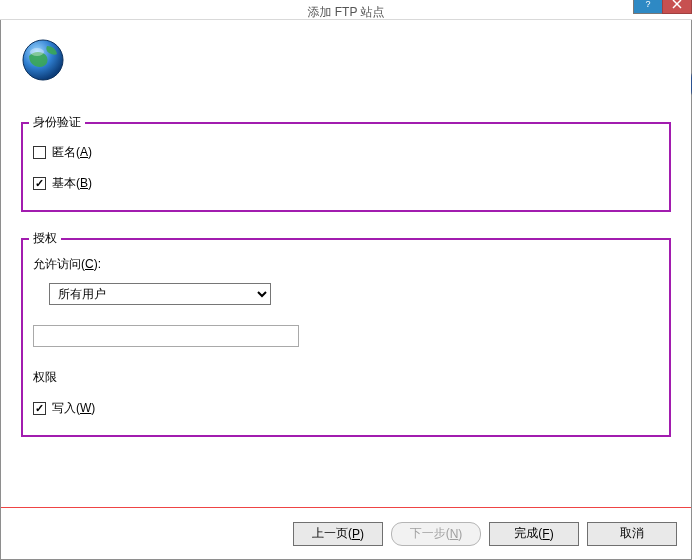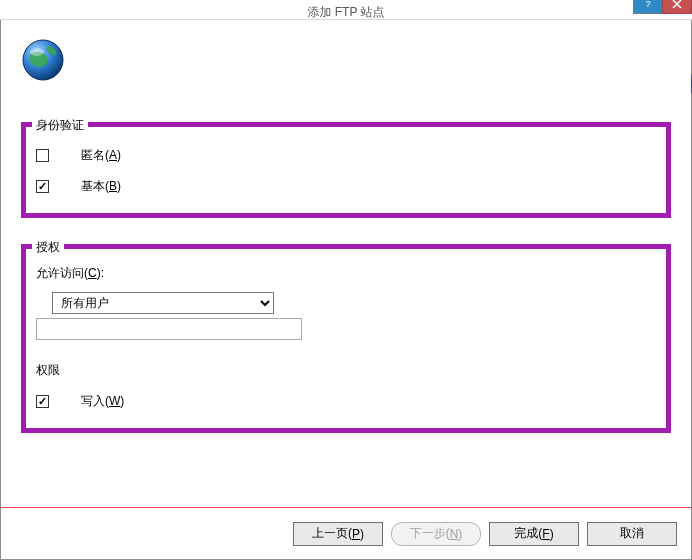--- a/index.html
+++ b/index.html
@@ -63,21 +63,21 @@
       height: 44px;
     }
     .page-heading {
       font-size: 14px;
       font-weight: bold;
     }
     .content-area {
       padding: 4px 20px 0 20px;
     }
     .group {
-      border: 5px solid #a21caf;
+      border: 2px solid #a21caf;
       border-radius: 0;
       padding: 14px 10px 18px 10px;
       position: relative;
       margin-top: 26px;
     }
     .group-legend {
       position: absolute;
       top: -10px;
       left: 6px;
       background: #fff;
@@ -101,27 +101,27 @@
       justify-content: center;
       cursor: pointer;
     }
     .chk.checked::after {
       content: "✓";
       font-size: 11px;
       line-height: 11px;
       color: #000;
       font-weight: bold;
     }
-    .chk-label { cursor: default; margin-left: 26px; }
+    .chk-label { cursor: default; }
     .hotkey { text-decoration: underline; }
     .field-label { margin: 2px 0 10px 0; }
     .select-wrap {
       position: relative;
       width: 238px;
-      margin-bottom: 4px;
+      margin-bottom: 20px;
       padding-left: 16px;
     }
     .select-wrap select {
       width: 100%;
       height: 22px;
       border: 1px solid #767676;
       background: #fff;
       font-family: inherit;
       font-size: 12px;
       padding: 0 4px;

